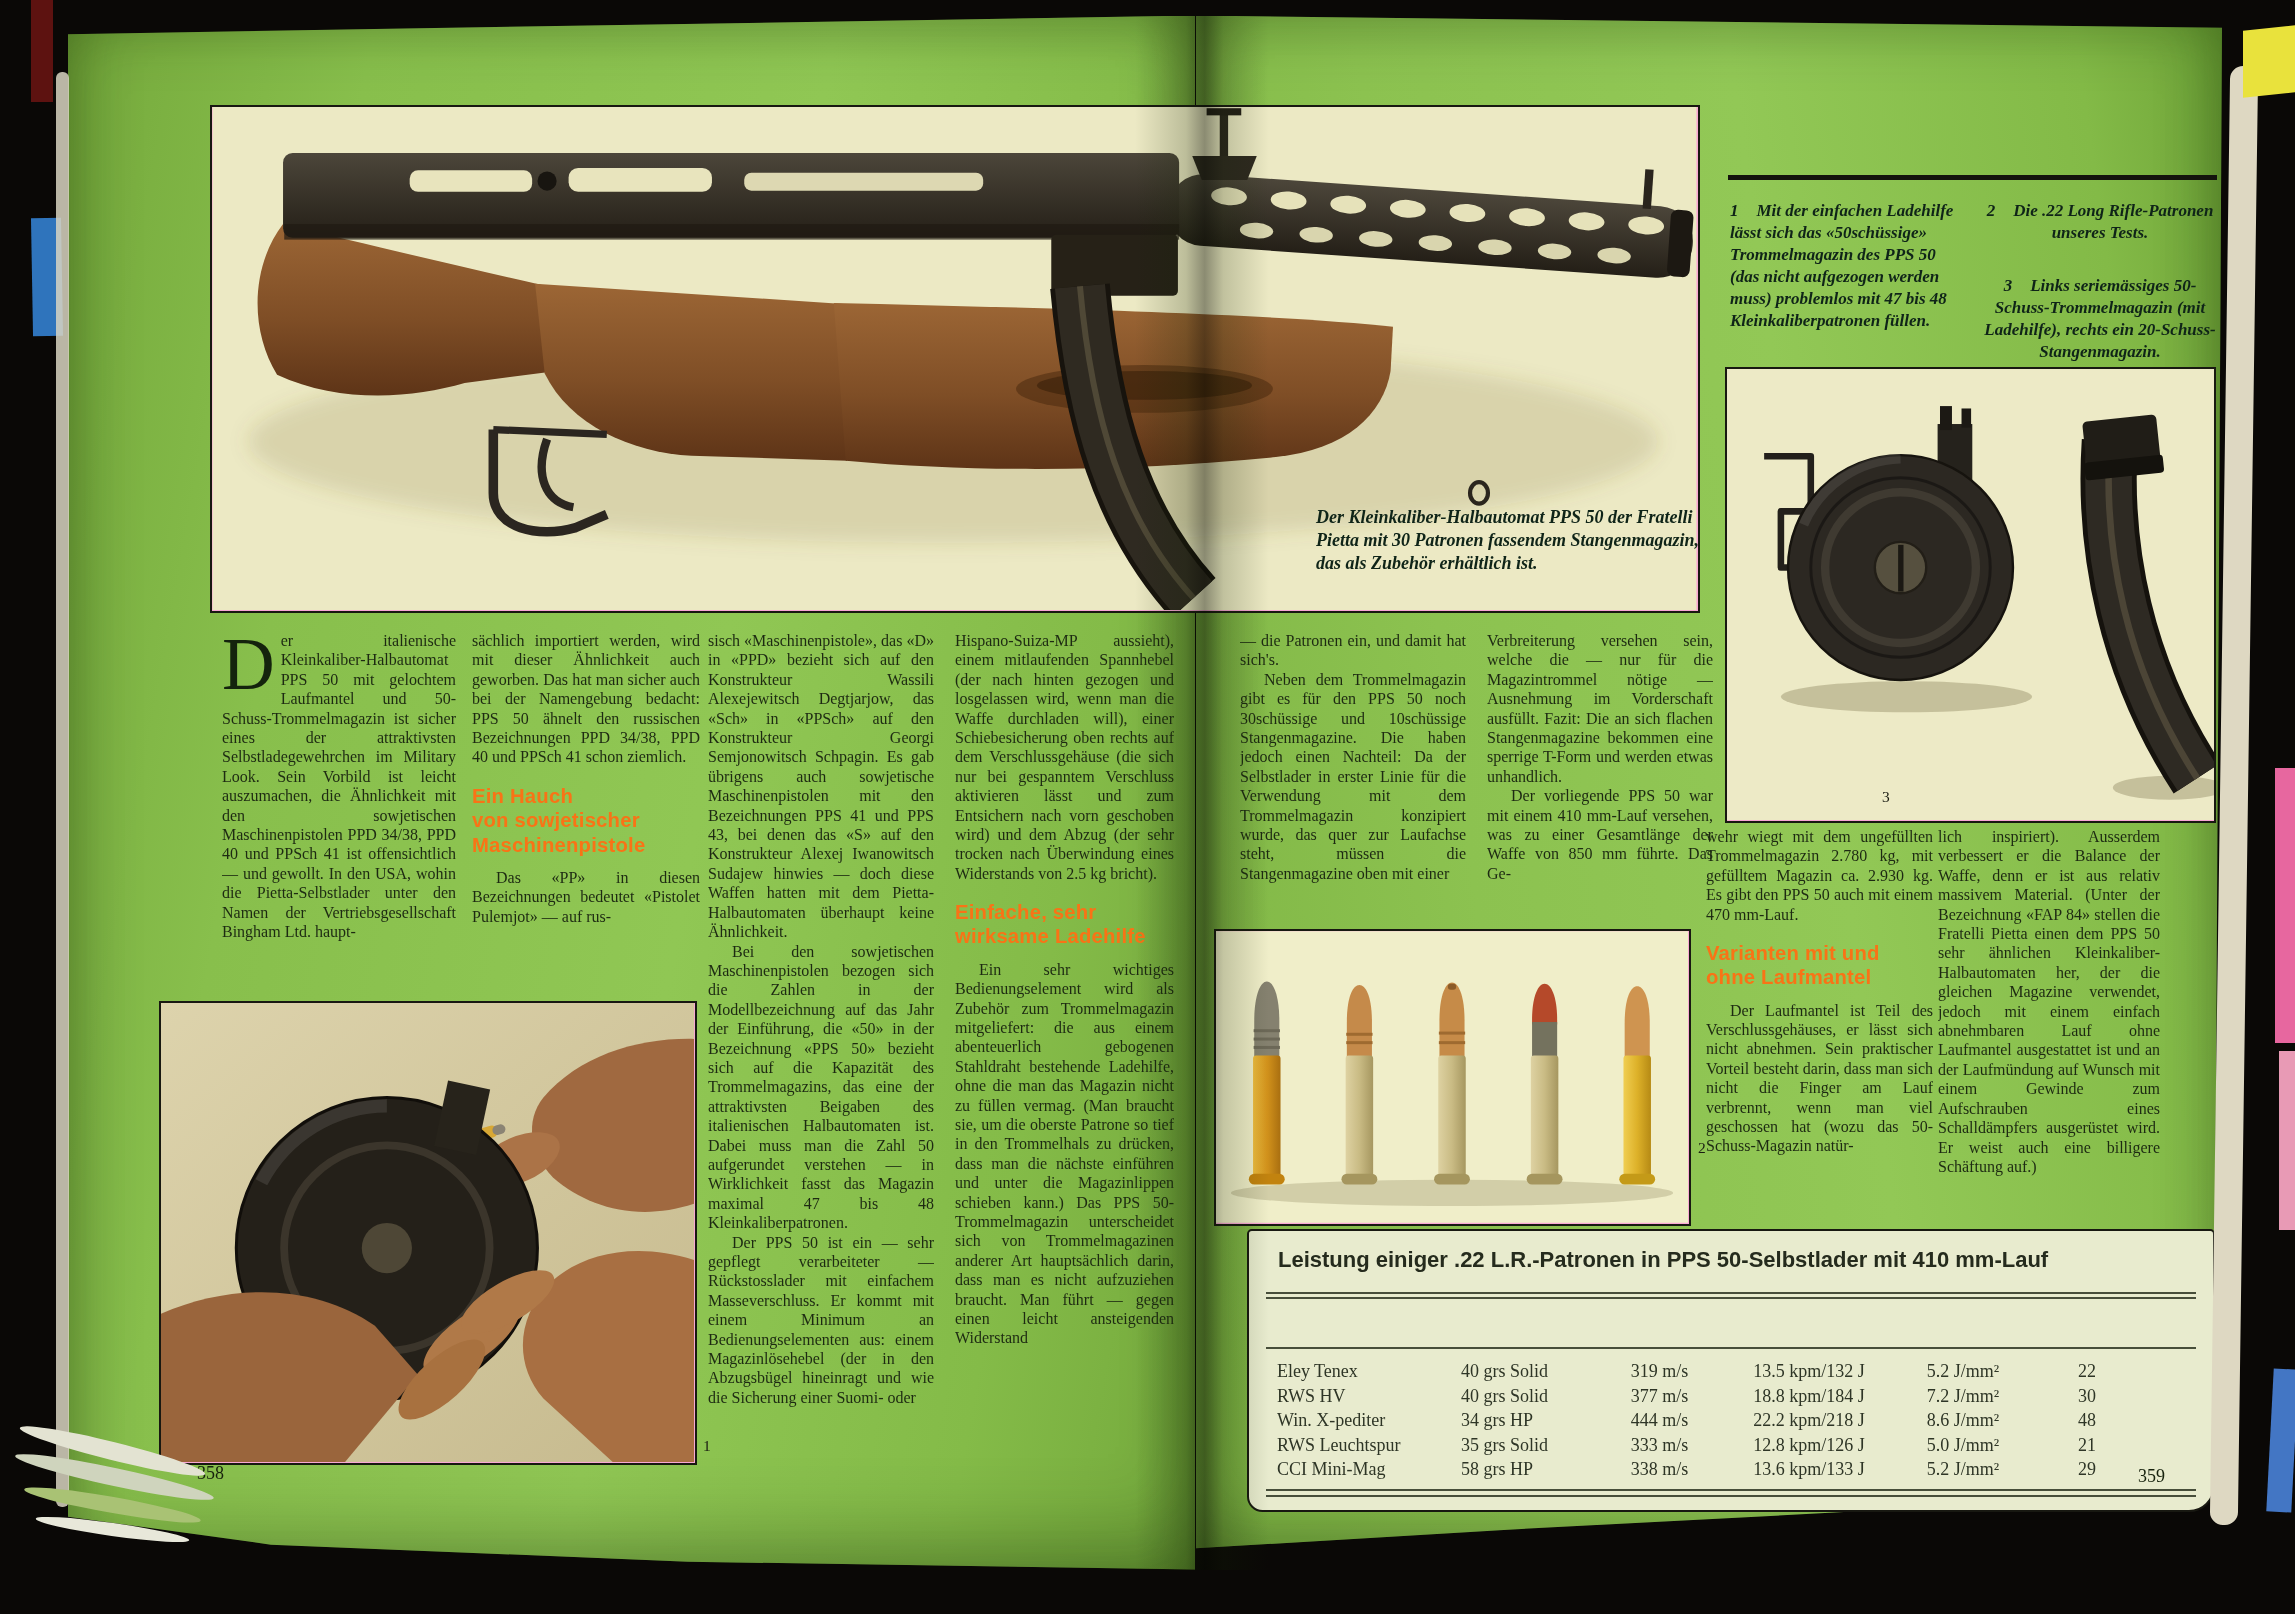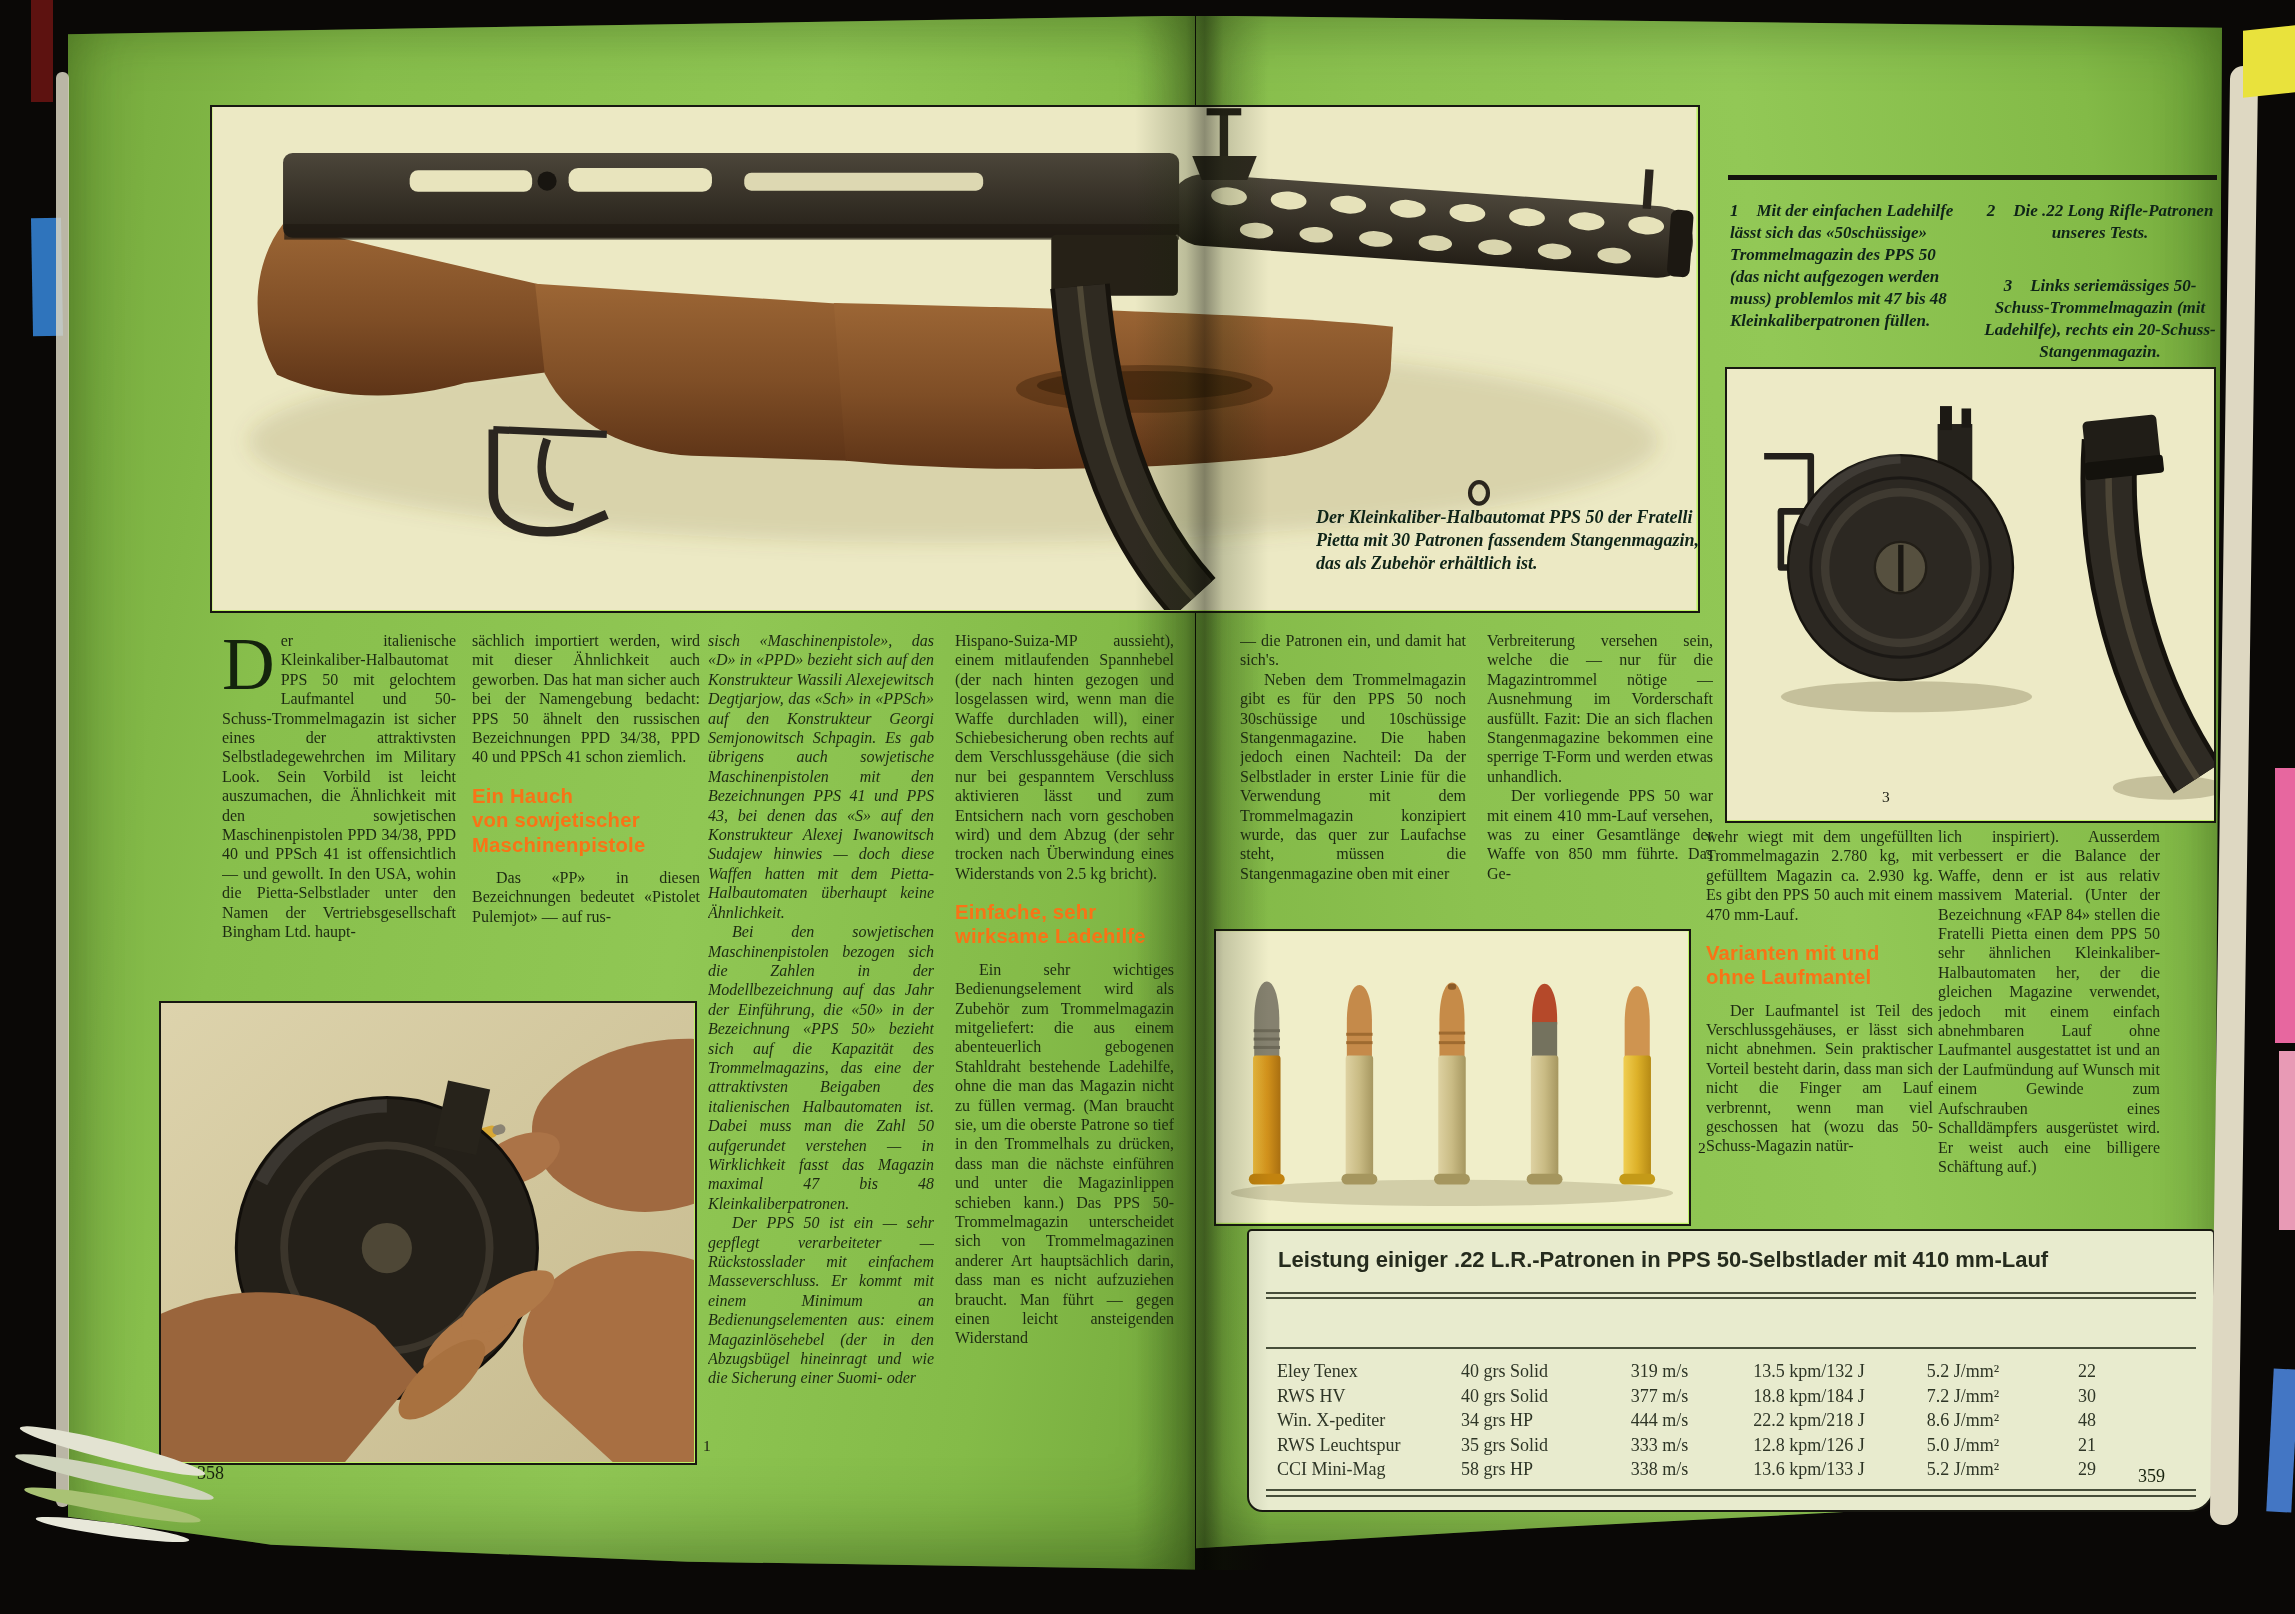--- a/index.html
+++ b/index.html
@@ -9,21 +9,21 @@
   .page-l{left:68px;top:15.5px;width:1127px;height:1554px;
     background:linear-gradient(100deg,#75a93c 0%,#88bf4c 22%,#90c754 55%,#84bb48 82%,#74a93c 100%);
     box-shadow:inset 0 18px 54px rgba(25,50,5,.28), inset 0 -36px 72px rgba(20,40,5,.3);
     clip-path:polygon(0% 1.2%,100% 0%,100% 100%,55% 99.5%,18% 98.4%,0% 96.6%);}
   .page-r{left:1196px;top:15.5px;width:1026px;height:1539px;
     background:linear-gradient(82deg,#7fb544 0%,#8cc250 30%,#92c856 60%,#83ba47 88%,#6fa438 100%);
     box-shadow:inset 0 18px 54px rgba(25,50,5,.25), inset 0 -30px 66px rgba(20,40,5,.3);
     clip-path:polygon(0% 0%,100% 0.8%,99.2% 95.4%,70% 97%,30% 98.4%,0% 99.6%);}
   .gutter{position:absolute;left:1135px;top:15.5px;width:134px;height:1554px;z-index:6;pointer-events:none;
     background:linear-gradient(90deg,rgba(20,35,5,0) 0%,rgba(20,35,5,.22) 38%,rgba(5,10,0,.42) 52%,rgba(20,35,5,.2) 66%,rgba(20,35,5,0) 100%);}
-  .panel{position:absolute;background:#bef264;border:2.4px solid #181811;box-sizing:border-box;z-index:3;}
+  .panel{position:absolute;background:#f9a8d4;border:2.4px solid #181811;box-sizing:border-box;z-index:3;}
   .panel svg{display:block;}
   .col{position:absolute;z-index:4;font-size:16px;line-height:19.4px;color:#1d2a12;
        text-align:justify;overflow:hidden;hyphens:auto;}
   .col p{margin:0;}
   .col p.ind{text-indent:24px;}
   .col-h{font:700 20.3px/24.5px "Liberation Sans",sans-serif;color:#f97316;
          white-space:pre-line;margin:16.7px 0 10.8px 0;letter-spacing:0.2px;}
   .dropcap{float:left;font:400 73px/57px "Liberation Serif",serif;color:#14230d;margin:4.8px 6px 0 0;}
   .photo-cap{position:absolute;z-index:5;font:italic 700 17px/22px "Liberation Serif",serif;color:#0f2418;text-align:left;}
   .capnum{margin-right:18px;}
@@ -257,21 +257,21 @@
   <div class="col" style="left:222px;top:631px;width:234px;height:367px;">
       <p class=""><span class="dropcap">D</span>er italienische Kleinkaliber-Halbautomat PPS 50 mit gelochtem Laufmantel und 50-Schuss-Trommelmagazin ist sicher eines der attraktivsten Selbstladegewehrchen im Military Look. Sein Vorbild ist leicht auszumachen, die Ähnlichkeit mit den sowjetischen Maschinenpistolen PPD 34/38, PPD 40 und PPSch 41 ist offensichtlich — und gewollt. In den USA, wohin die Pietta-Selbstlader unter den Namen der Vertriebsgesellschaft Bingham Ltd. haupt-</p>
     </div>
   <div class="col" style="left:472px;top:631px;width:228px;height:367px;">
       <p class="">sächlich importiert werden, wird mit dieser Ähnlichkeit auch geworben. Das hat man sicher auch bei der Namengebung bedacht: PPS 50 ähnelt den russischen Bezeichnungen PPD 34/38, PPD 40 und PPSch 41 schon ziemlich.</p>
       <div class="col-h">Ein Hauch
 von sowjetischer
 Maschinenpistole</div>
       <p class="ind">Das «PP» in diesen Bezeichnungen bedeutet «Pistolet Pulemjot» — auf rus-</p>
     </div>
-  <div class="col" style="left:708px;top:631px;width:226px;height:906px;font-style:italic;">
+  <div class="col" style="left:708px;top:631px;width:226px;height:906px;">
       <p class="">sisch «Maschinenpistole», das «D» in «PPD» bezieht sich auf den Konstrukteur Wassili Alexejewitsch Degtjarjow, das «Sch» in «PPSch» auf den Konstrukteur Georgi Semjonowitsch Schpagin. Es gab übrigens auch sowjetische Maschinenpistolen mit den Bezeichnungen PPS 41 und PPS 43, bei denen das «S» auf den Konstrukteur Alexej Iwanowitsch Sudajew hinwies — doch diese Waffen hatten mit dem Pietta-Halbautomaten überhaupt keine Ähnlichkeit.</p>
       <p class="ind">Bei den sowjetischen Maschinenpistolen bezogen sich die Zahlen in der Modellbezeichnung auf das Jahr der Einführung, die «50» in der Bezeichnung «PPS 50» bezieht sich auf die Kapazität des Trommelmagazins, das eine der attraktivsten Beigaben des italienischen Halbautomaten ist. Dabei muss man die Zahl 50 aufgerundet verstehen — in Wirklichkeit fasst das Magazin maximal 47 bis 48 Kleinkaliberpatronen.</p>
       <p class="ind">Der PPS 50 ist ein — sehr gepflegt verarbeiteter — Rückstosslader mit einfachem Masseverschluss. Er kommt mit einem Minimum an Bedienungselementen aus: einem Magazinlösehebel (der in den Abzugsbügel hineinragt und wie die Sicherung einer Suomi- oder</p>
     </div>
   <div class="col" style="left:955px;top:631px;width:219px;height:906px;">
       <p class="">Hispano-Suiza-MP aussieht), einem mitlaufenden Spannhebel (der nach hinten gezogen und losgelassen wird, wenn man die Waffe durchladen will), einer Schiebesicherung oben rechts auf dem Verschlussgehäuse (die sich nur bei gespanntem Verschluss aktivieren lässt und zum Entsichern nach vorn geschoben wird) und dem Abzug (der sehr trocken nach Überwindung eines Widerstands von 2.5 kg bricht).</p>
       <div class="col-h">Einfache, sehr
 wirksame Ladehilfe</div>
       <p class="ind">Ein sehr wichtiges Bedienungselement wird als Zubehör zum Trommelmagazin mitgeliefert: die aus einem abenteuerlich gebogenen Stahldraht bestehende Ladehilfe, ohne die man das Magazin nicht zu füllen vermag. (Man braucht sie, um die oberste Patrone so tief in den Trommelhals zu drücken, dass man die nächste einführen und unter die Magazinlippen schieben kann.) Das PPS 50-Trommelmagazin unterscheidet sich von Trommelmagazinen anderer Art hauptsächlich darin, dass man es nicht aufzuziehen braucht. Man führt — gegen einen leicht ansteigenden Widerstand</p>
     </div>

